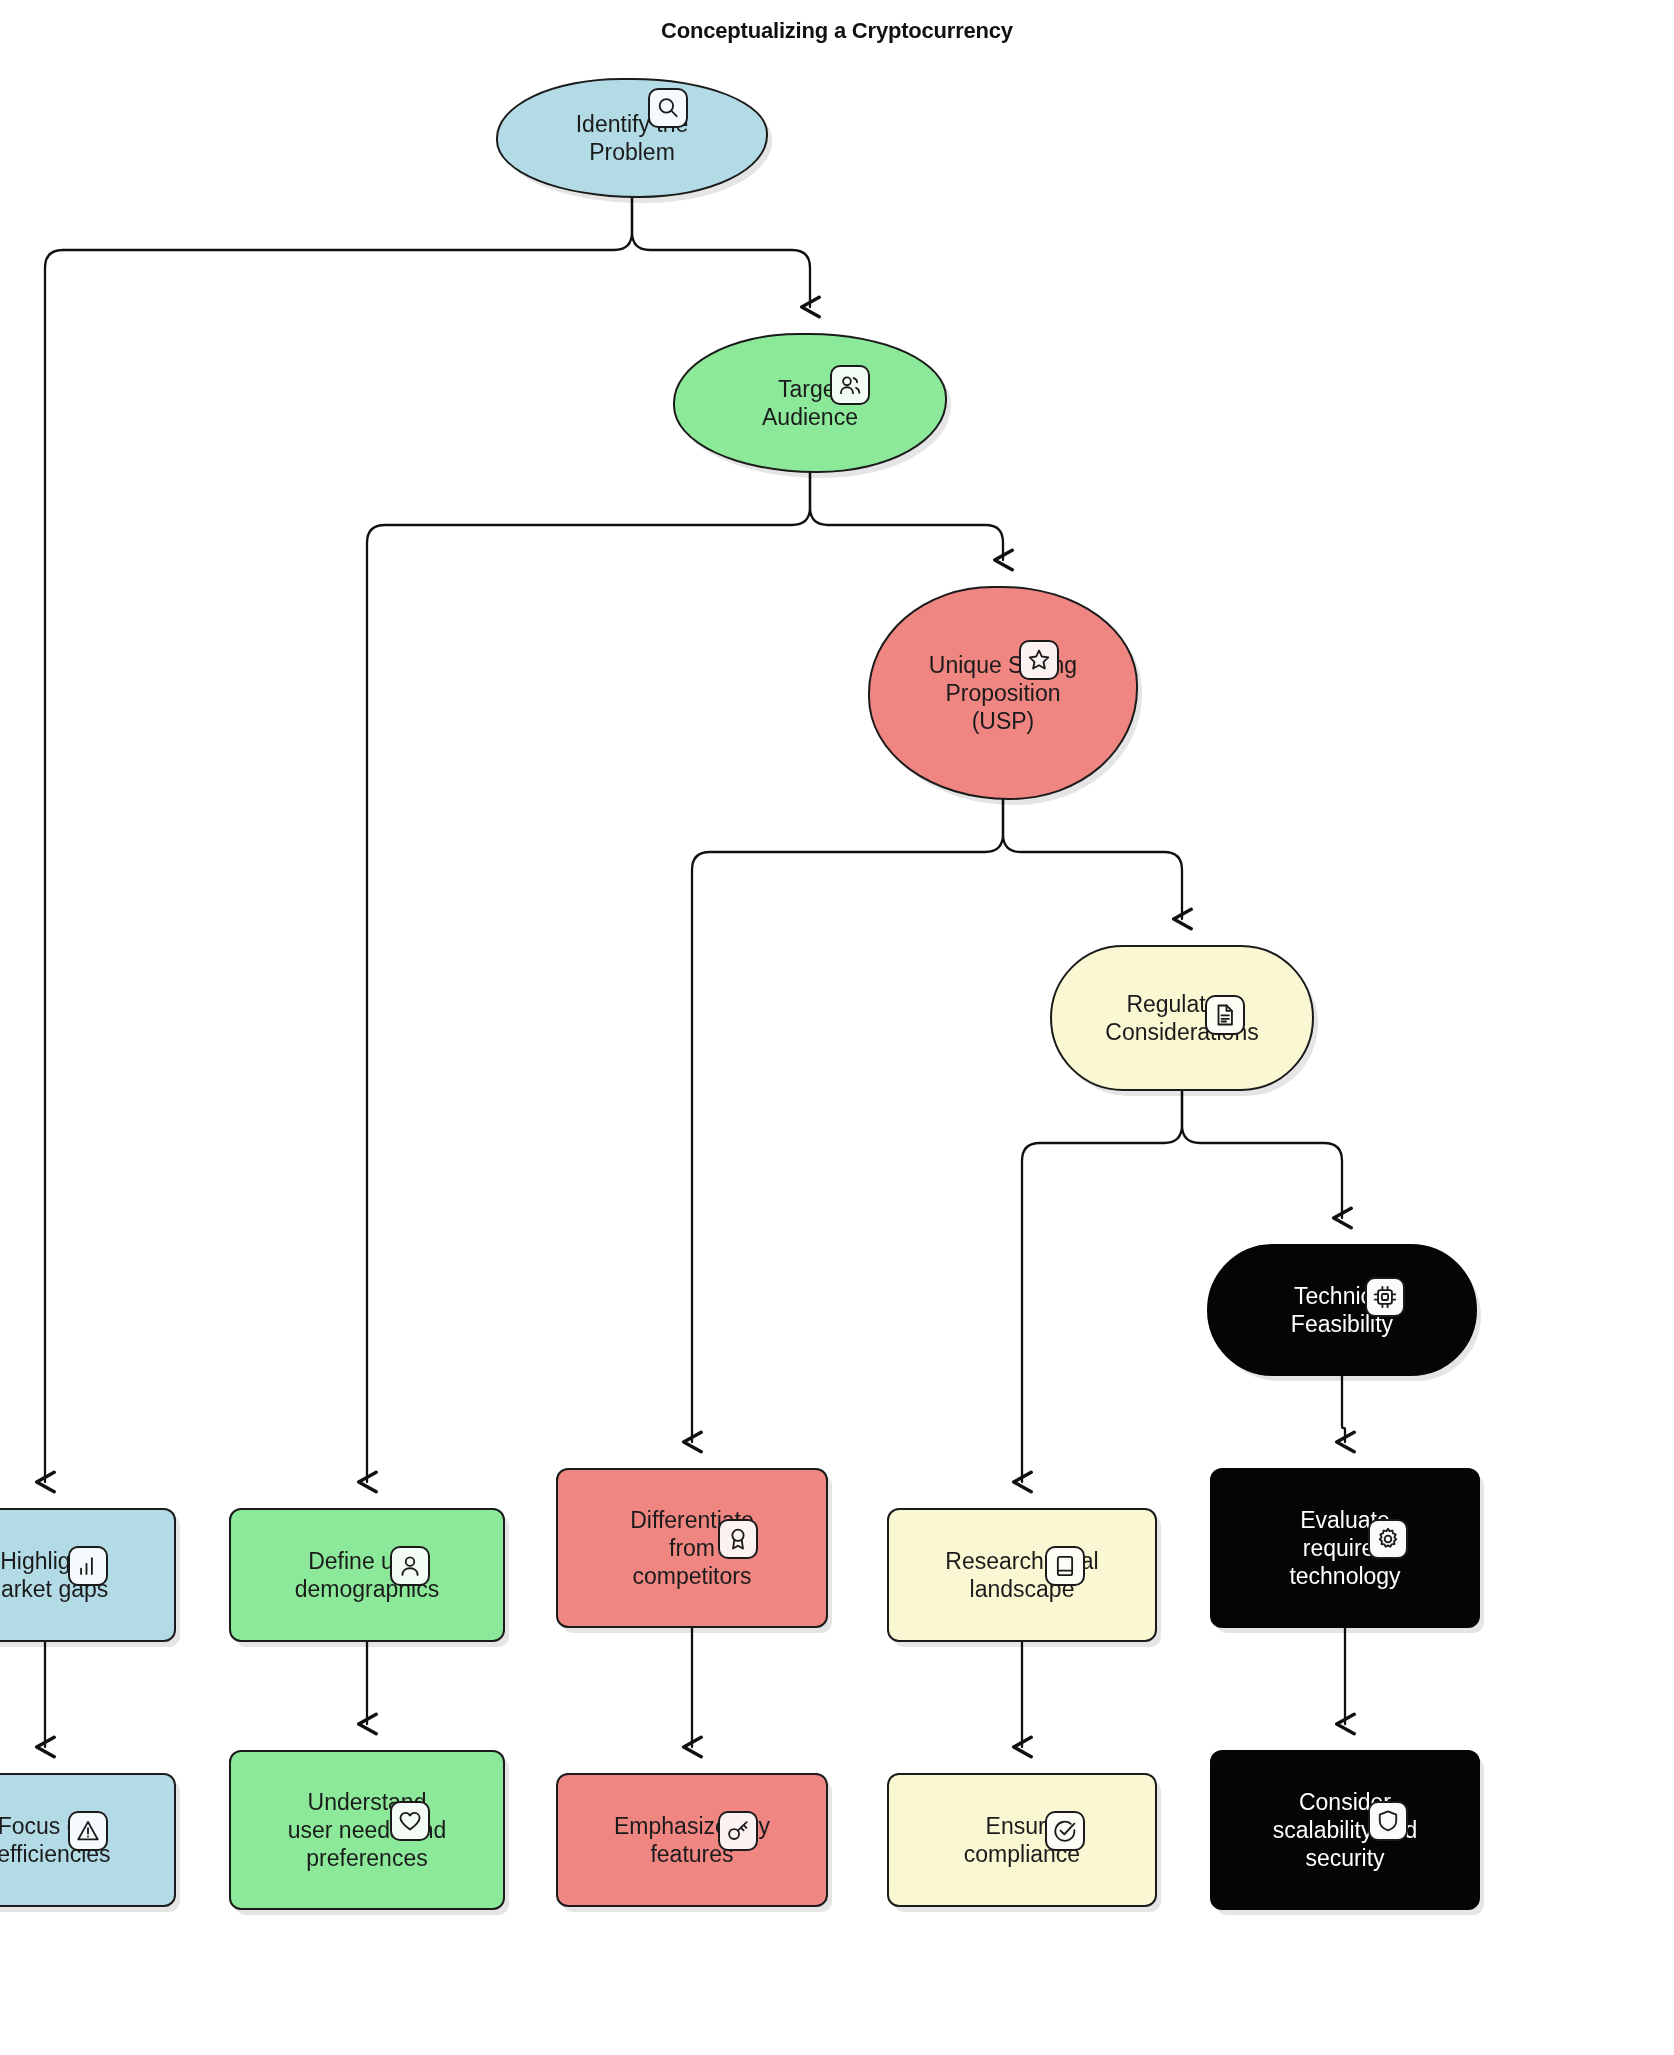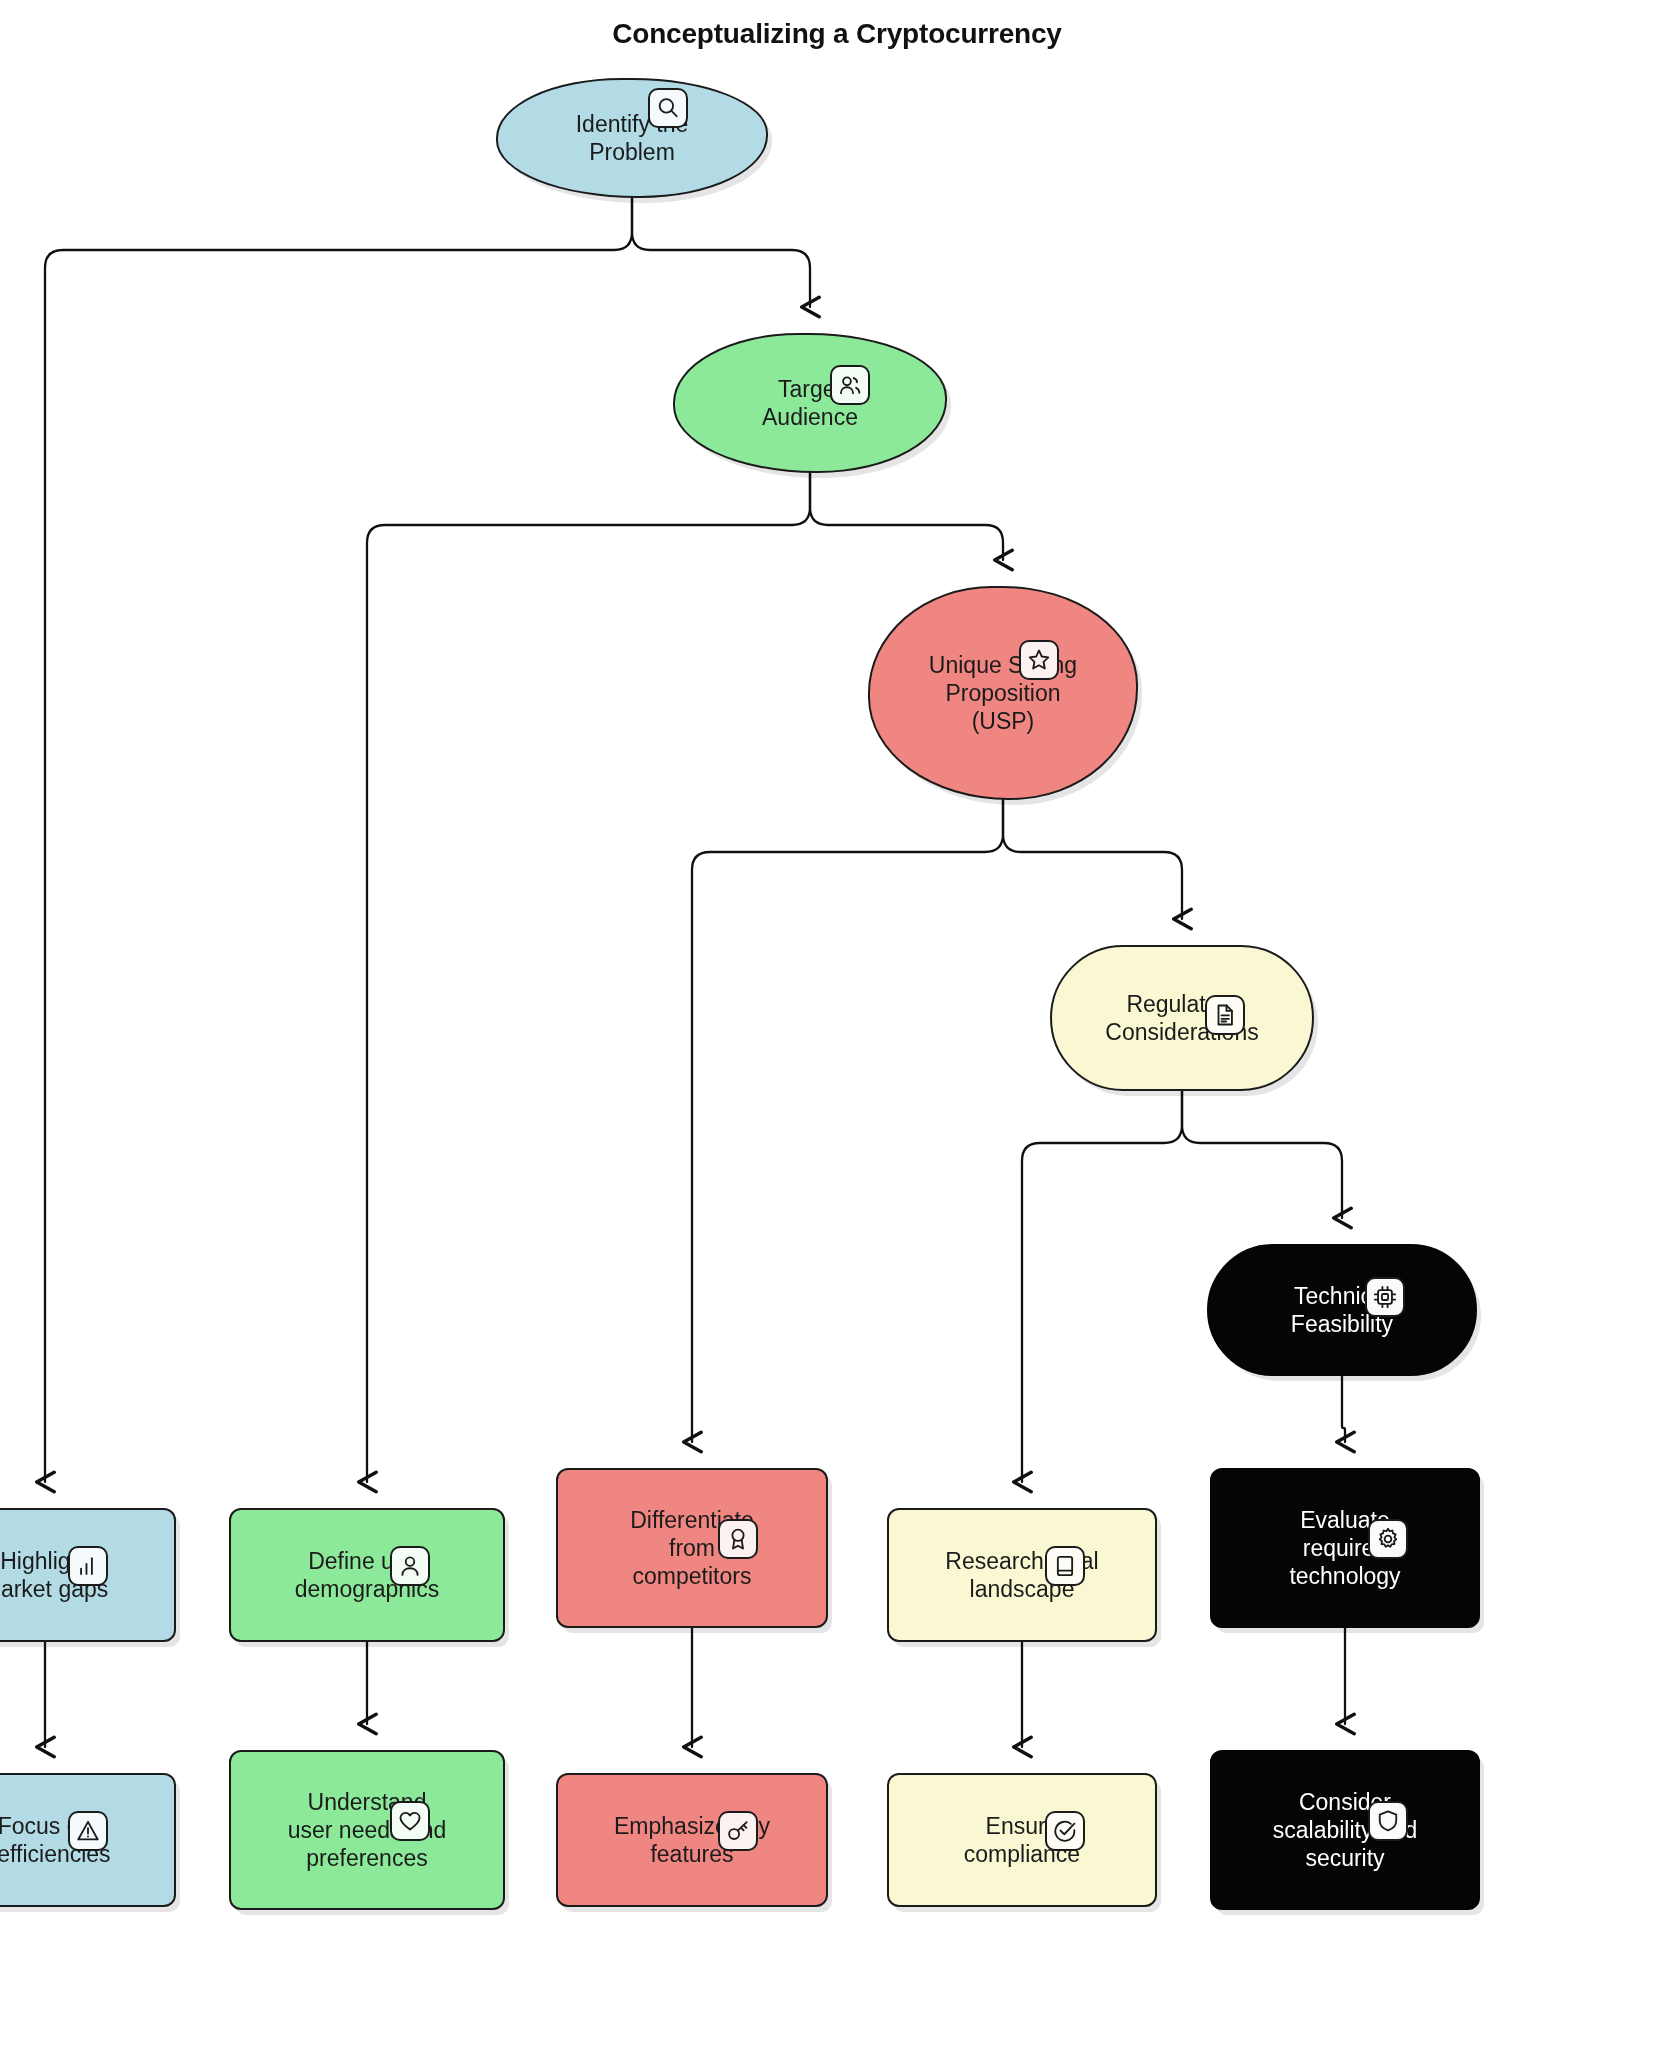--- a/index.html
+++ b/index.html
@@ -26,21 +26,21 @@
     width: 1674px;
     height: 2055px;
     pointer-events: none;
   }
   .title {
     position: absolute;
     left: 0;
     top: 18px;
     width: 1674px;
     text-align: center;
-    font-size: 28px;
+    font-size: 22px;
     font-weight: bold;
     color: #111111;
     letter-spacing: -0.2px;
   }
   .node {
     position: absolute;
     box-sizing: border-box;
     display: flex;
     align-items: center;
     justify-content: center;

